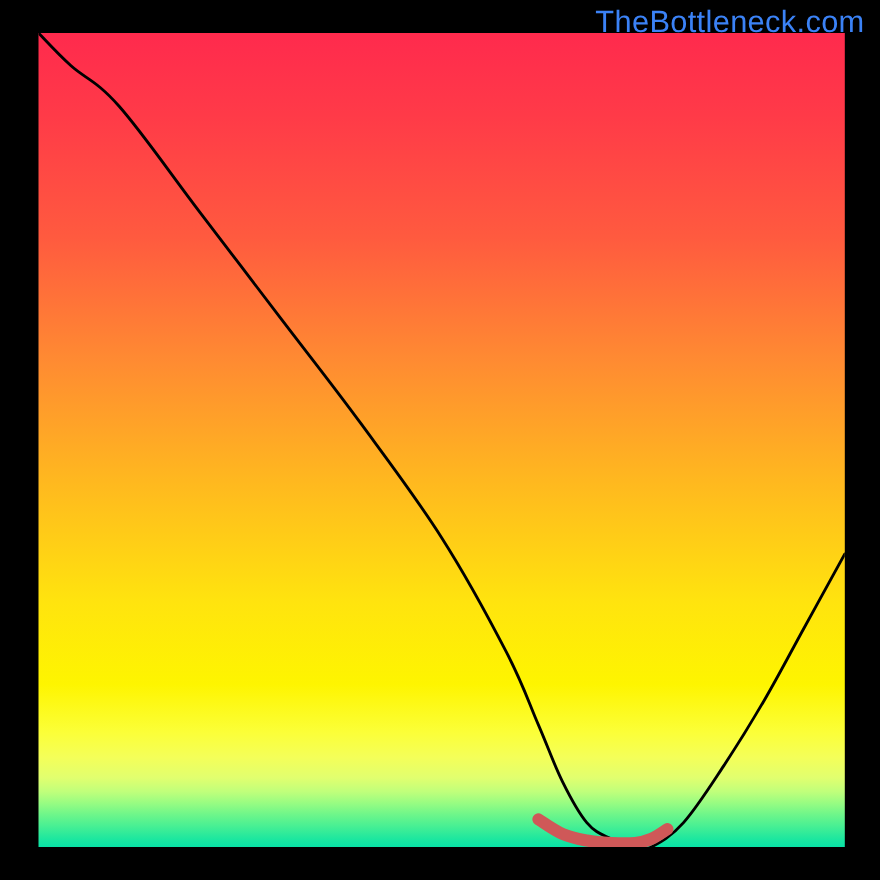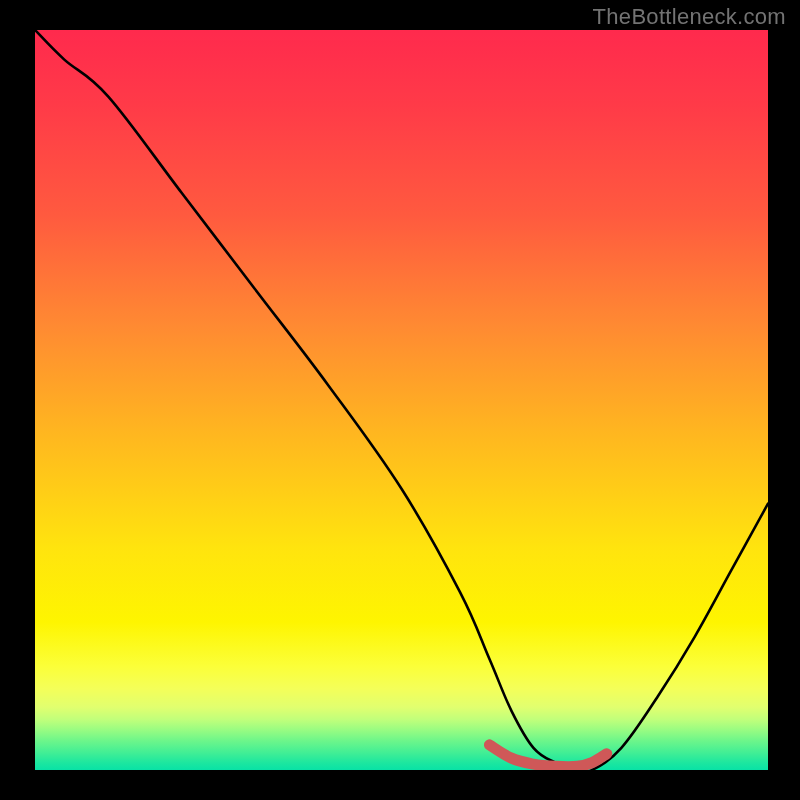--- a/index.html
+++ b/index.html
@@ -10,22 +10,22 @@
     position: relative;
     width: 800px;
     height: 800px;
     background: #000;
   }
 
   .watermark {
     position: absolute;
     top: 4px;
     right: 14px;
-    color: #737373;
-    font-size: 22px;
+    color: #3b82f6;
+    font-size: 28px;
     font-weight: 400;
     letter-spacing: 0.3px;
     z-index: 10;
   }
 
   .plot-area {
     position: absolute;
     left: 35px;
     top: 30px;
     width: 733px;

